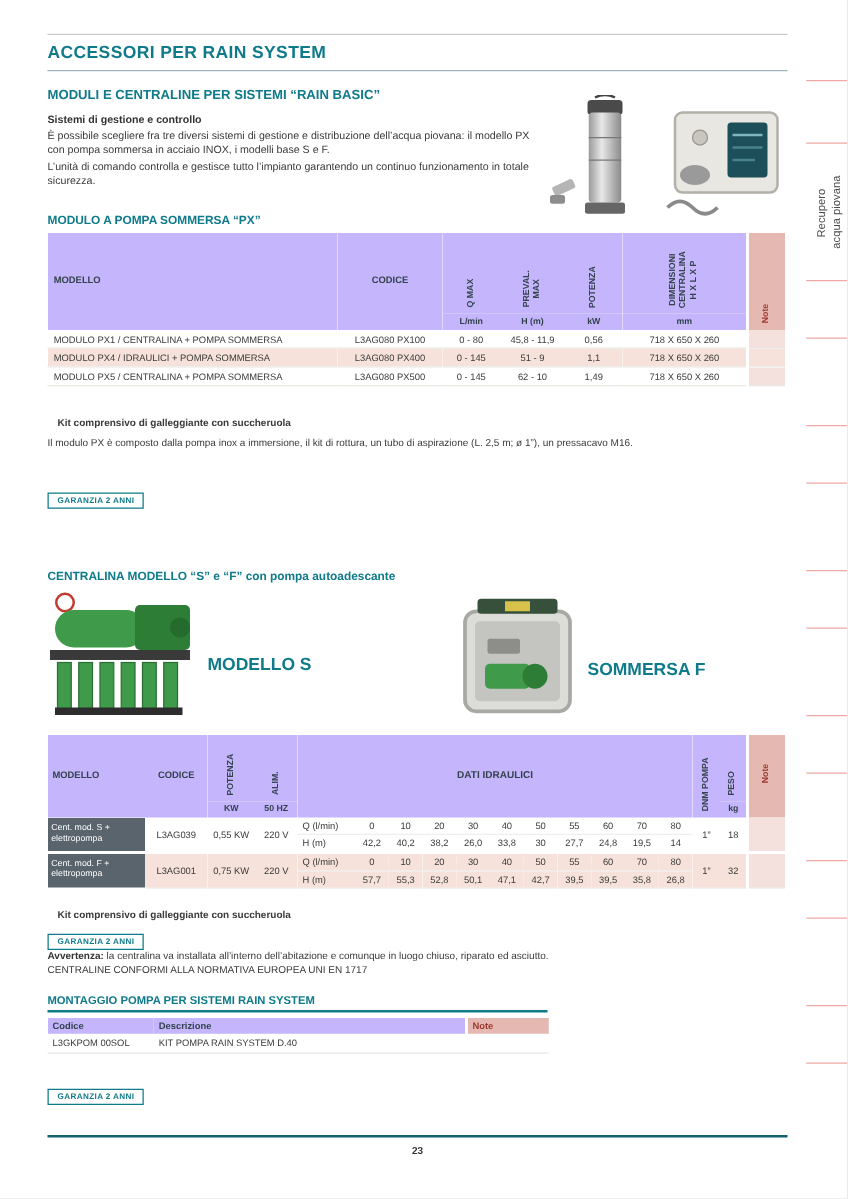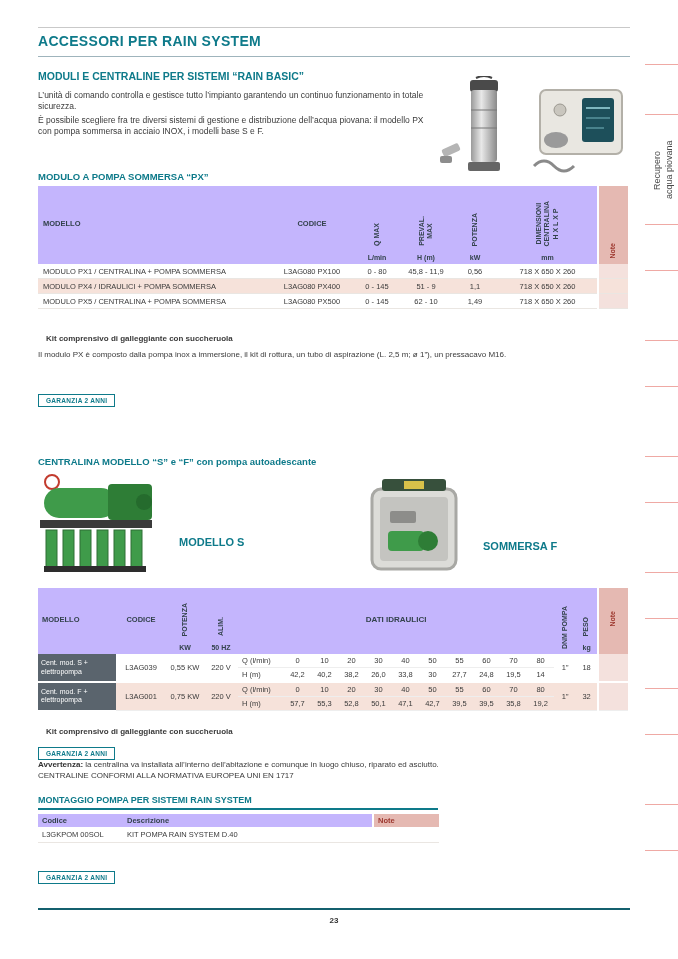--- a/index.html
+++ b/index.html
@@ -67,21 +67,21 @@
   .desc1 { position:absolute; left:38px; top:350px; width:566px; font-size:8px; line-height:1.35; }
 
   .badge {
     display:inline-block; border:1px solid #0e7a8a; color:#0e7a8a;
     font-size:6.5px; font-weight:bold; padding:2px 7px; letter-spacing:.3px; background:#fff;
   }
   .g1 { position:absolute; left:38px; top:389px; }
   .g2 { position:absolute; left:38px; top:742px; }
   .g3 { position:absolute; left:38px; top:866px; }
 
-  .model-label { position:absolute; margin:13px; font-size:11px; font-weight:bold; color:#0e7a8a; }
+  .model-label { position:absolute; margin:0; font-size:14px; font-weight:bold; color:#0e7a8a; }
   .label-s { left:166px; top:523px; }
   .label-f { left:470px; top:527px; }
   .photo { position:absolute; }
   .photo-pump { left:438px; top:76px; }
   .photo-box  { left:520px; top:88px; }
   .photo-s { left:36px; top:468px; }
   .photo-f { left:366px; top:477px; }
 
   
   .t2wrap { position:absolute; left:38px; top:588px; }
@@ -138,22 +138,23 @@
   <div class="tab-line" style="top:502px"></div>
   <div class="tab-line" style="top:572px"></div>
   <div class="tab-line" style="top:618px"></div>
   <div class="tab-line" style="top:688px"></div>
   <div class="tab-line" style="top:734px"></div>
   <div class="tab-line" style="top:804px"></div>
   <div class="tab-line" style="top:850px"></div>
 
   <section class="intro">
     <h2 class="sec-heading">MODULI E CENTRALINE PER SISTEMI “RAIN BASIC”</h2>
+    <p class="lead">Sistemi di gestione e controllo</p>
+    <p class="body-text">È possibile scegliere fra tre diversi sistemi di gestione e distribuzione dell’acqua piovana: il modello PX con pompa sommersa in acciaio INOX, i modelli base S e F.</p>
     <p class="body-text">L’unità di comando controlla e gestisce tutto l’impianto garantendo un continuo funzionamento in totale sicurezza.</p>
-    <p class="body-text">È possibile scegliere fra tre diversi sistemi di gestione e distribuzione dell’acqua piovana: il modello PX con pompa sommersa in acciaio INOX, i modelli base S e F.</p>
   </section>
 
   <svg class="photo photo-pump" width="80" height="102">
     <defs>
       <linearGradient id="steel" x1="0" x2="1">
         <stop offset="0" stop-color="#9a9a9a"></stop>
           <stop offset=".4" stop-color="#e8e8e8"></stop>
           <stop offset="1" stop-color="#8a8a8a"></stop>
       </linearGradient>
     </defs>
@@ -373,21 +374,21 @@
         <td class="qh-label">H (m)</td>
         <td>57,7</td>
         <td>55,3</td>
         <td>52,8</td>
         <td>50,1</td>
         <td>47,1</td>
         <td>42,7</td>
         <td>39,5</td>
         <td>39,5</td>
         <td>35,8</td>
-        <td>19,2</td>
+        <td>26,8</td>
       </tr>
     </tbody>
       </table>
   </div>
 
   <div class="kit-note kit2">Kit comprensivo di galleggiante con succheruola</div>
   <div class="g2"><span class="badge">GARANZIA 2 ANNI</span></div>
 
   <div class="avvertenza">
     <div>

